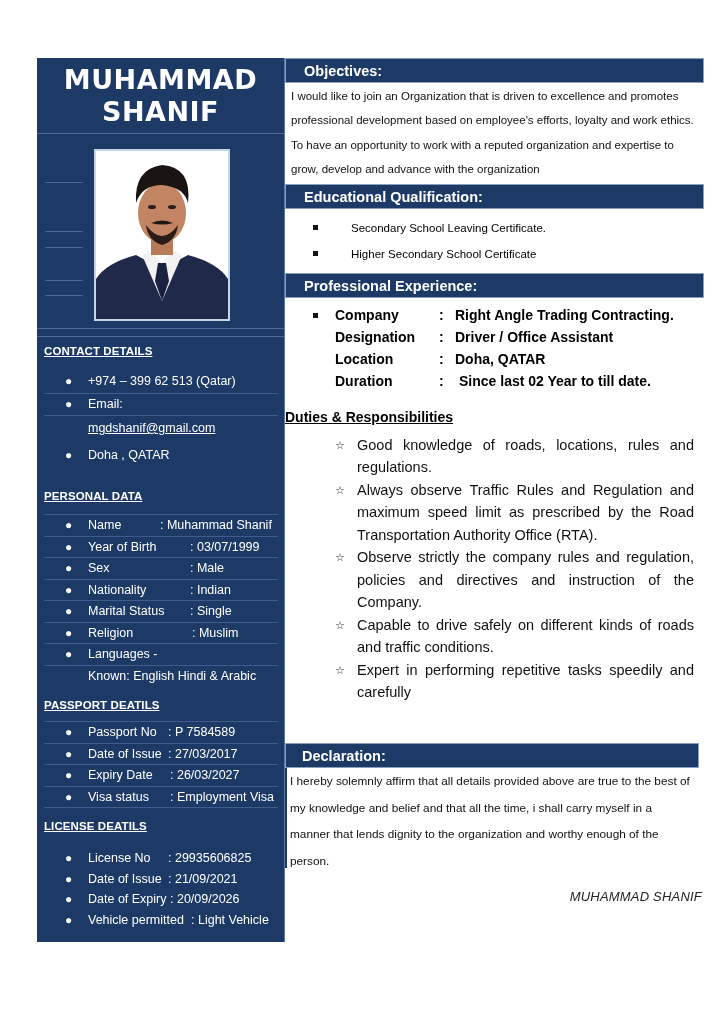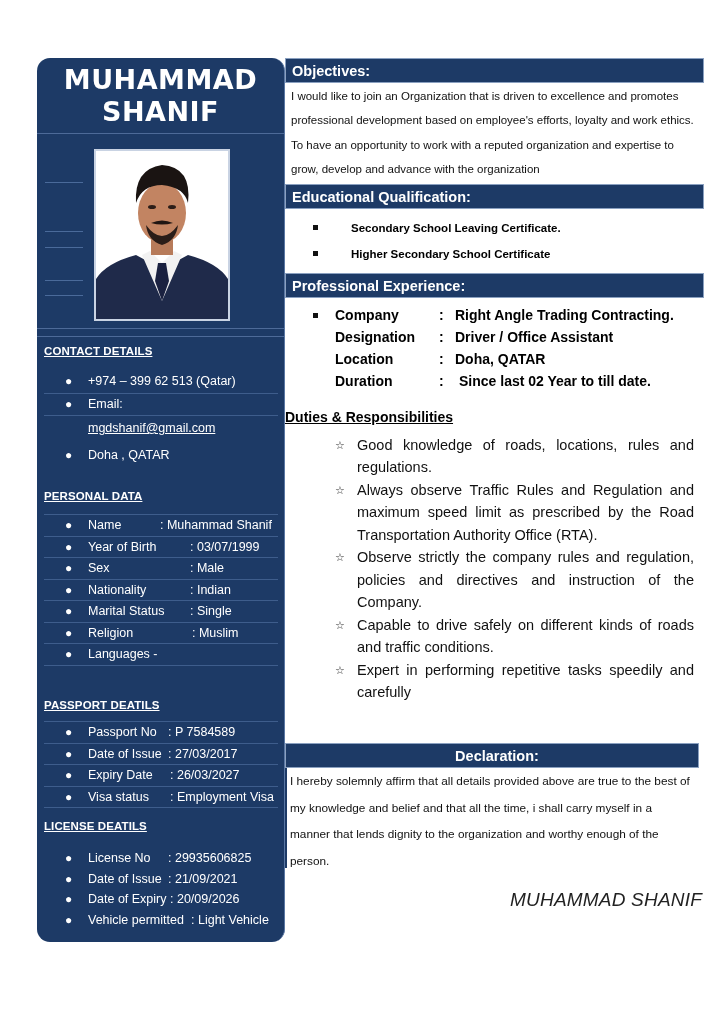--- a/index.html
+++ b/index.html
@@ -4,21 +4,20 @@
 <style>
   * { box-sizing: border-box; margin: 0; padding: 0; }
   html, body { width: 724px; height: 1024px; background: #ffffff; overflow: hidden; }
   body { position: relative; font-family: "Liberation Sans", "DejaVu Sans", sans-serif; color: #000; }
 
   
   .sidebar {
     position: absolute; left: 37px; top: 58px; width: 248px; height: 884px;
     background: #1d3a66; color: #ffffff;
     border-right: 1px solid #5a77a3;
-    border-radius: 13px;
   }
   .name-block {
     height: 76px; border-bottom: 1px solid #4d6a98;
     display: flex; flex-direction: column; align-items: center; justify-content: center;
     padding-left: 0;
   }
   .name-line {
     font-family: "DejaVu Sans", sans-serif; font-weight: bold;
     font-size: 27px; line-height: 32px; letter-spacing: 0.5px; color: #ffffff;
   }
@@ -47,50 +46,50 @@
   .side-item .bullet {
     position: absolute; left: 21px; top: 0; font-size: 12px;
   }
   .side-item .lbl { display: inline-block; }
   .email-link { text-decoration: underline; color: #ffffff; }
 
   
   .main { position: absolute; left: 285px; top: 58px; width: 419px; }
   .sec-bar {
     background: #1d3a66; color: #ffffff; font-weight: bold; font-size: 14.5px;
-    height: 25px; line-height: 25px; padding-left: 6px;
+    height: 25px; line-height: 25px; padding-left: 18px;
     border: 1px solid #8aa0c0;
   }
   .para {
     font-size: 11.5px; line-height: 24.4px; color: #111; padding-left: 6px; padding-right: 6px;
   }
   .edu-list { list-style: none; padding: 6px 0 6px 0; }
-  .edu-item { position: relative; padding-left: 66px; font-weight: bold; font-size: 11.5px; line-height: 26px; }
+  .edu-item { position: relative; padding-left: 66px; font-weight: normal; font-size: 11.5px; line-height: 26px; }
   .edu-item .sq { position: absolute; left: 28px; top: 10px; width: 5px; height: 5px; background: #111; }
 
   .exp { padding: 6px 0 0 0; position: relative; }
   .exp-row { position: relative; font-weight: bold; font-size: 14px; line-height: 22px; padding-left: 50px; white-space: nowrap; }
   .exp-row .sq { position: absolute; left: 28px; top: 9px; width: 5px; height: 5px; background: #111; }
   .exp-row .k { display: inline-block; width: 104px; }
   .exp-row .c { display: inline-block; width: 16px; }
   .duties-title {
     font-weight: bold; font-size: 14px; text-decoration: underline; margin-top: 14px; line-height: 22px;
   }
   .duty-list { list-style: none; margin-top: 6px; }
   .duty-item {
     position: relative; padding-left: 72px; padding-right: 10px; font-size: 14.5px; line-height: 22.5px;
     text-align: justify; color: #111;
   }
   .duty-item .star { position: absolute; left: 50px; top: 0; font-size: 11px; color: #333; }
 
   .decl { position: absolute; left: 285px; top: 743px; width: 414px; }
-  .decl .sec-bar { padding-left: 10px; text-align: center; }
+  .decl .sec-bar { padding-left: 16px; }
   .decl .para { line-height: 26.6px; padding-left: 5px; font-size: 11.8px; }
   .signature {
-    position: absolute; right: 22px; top: 889px; font-style: italic; font-size: 19px; color: #222; letter-spacing: 0.2px;
+    position: absolute; right: 22px; top: 889px; font-style: italic; font-size: 13px; color: #222; letter-spacing: 0.2px;
   }
   .decl-left-rule { position: absolute; left: 285px; top: 768px; width: 2px; height: 100px; background: #1d3a66; }
 </style>
 </head>
 <body>
 
 <aside class="sidebar">
   <div class="name-block">
     <div class="name-line">MUHAMMAD</div>
     <div class="name-line">SHANIF</div>
@@ -173,20 +172,23 @@
         <span class="bullet">●</span>
         <span class="lbl" style="width:102px">Marital Status</span><span>: Single</span>
       </li>
       <li class="side-item">
         <span class="bullet">●</span>
         <span class="lbl" style="width:104px">Religion</span><span>: Muslim</span>
       </li>
       <li class="side-item">
         <span class="bullet">●</span>
         <span>Languages -</span>
+      </li>
+      <li class="side-item noborder">
+        <span>Known:  English Hindi &amp; Arabic</span>
       </li>
     </ul>
   </section>
 
   <section class="side-section" style="top:641px">
     <div class="side-heading">PASSPORT DEATILS</div>
     <ul class="side-list" style="margin-top:10px; border-top:1px solid #3e5d8c">
       <li class="side-item">
         <span class="bullet">●</span>
         <span class="lbl" style="width:80px">Passport No</span><span>: P 7584589</span>

